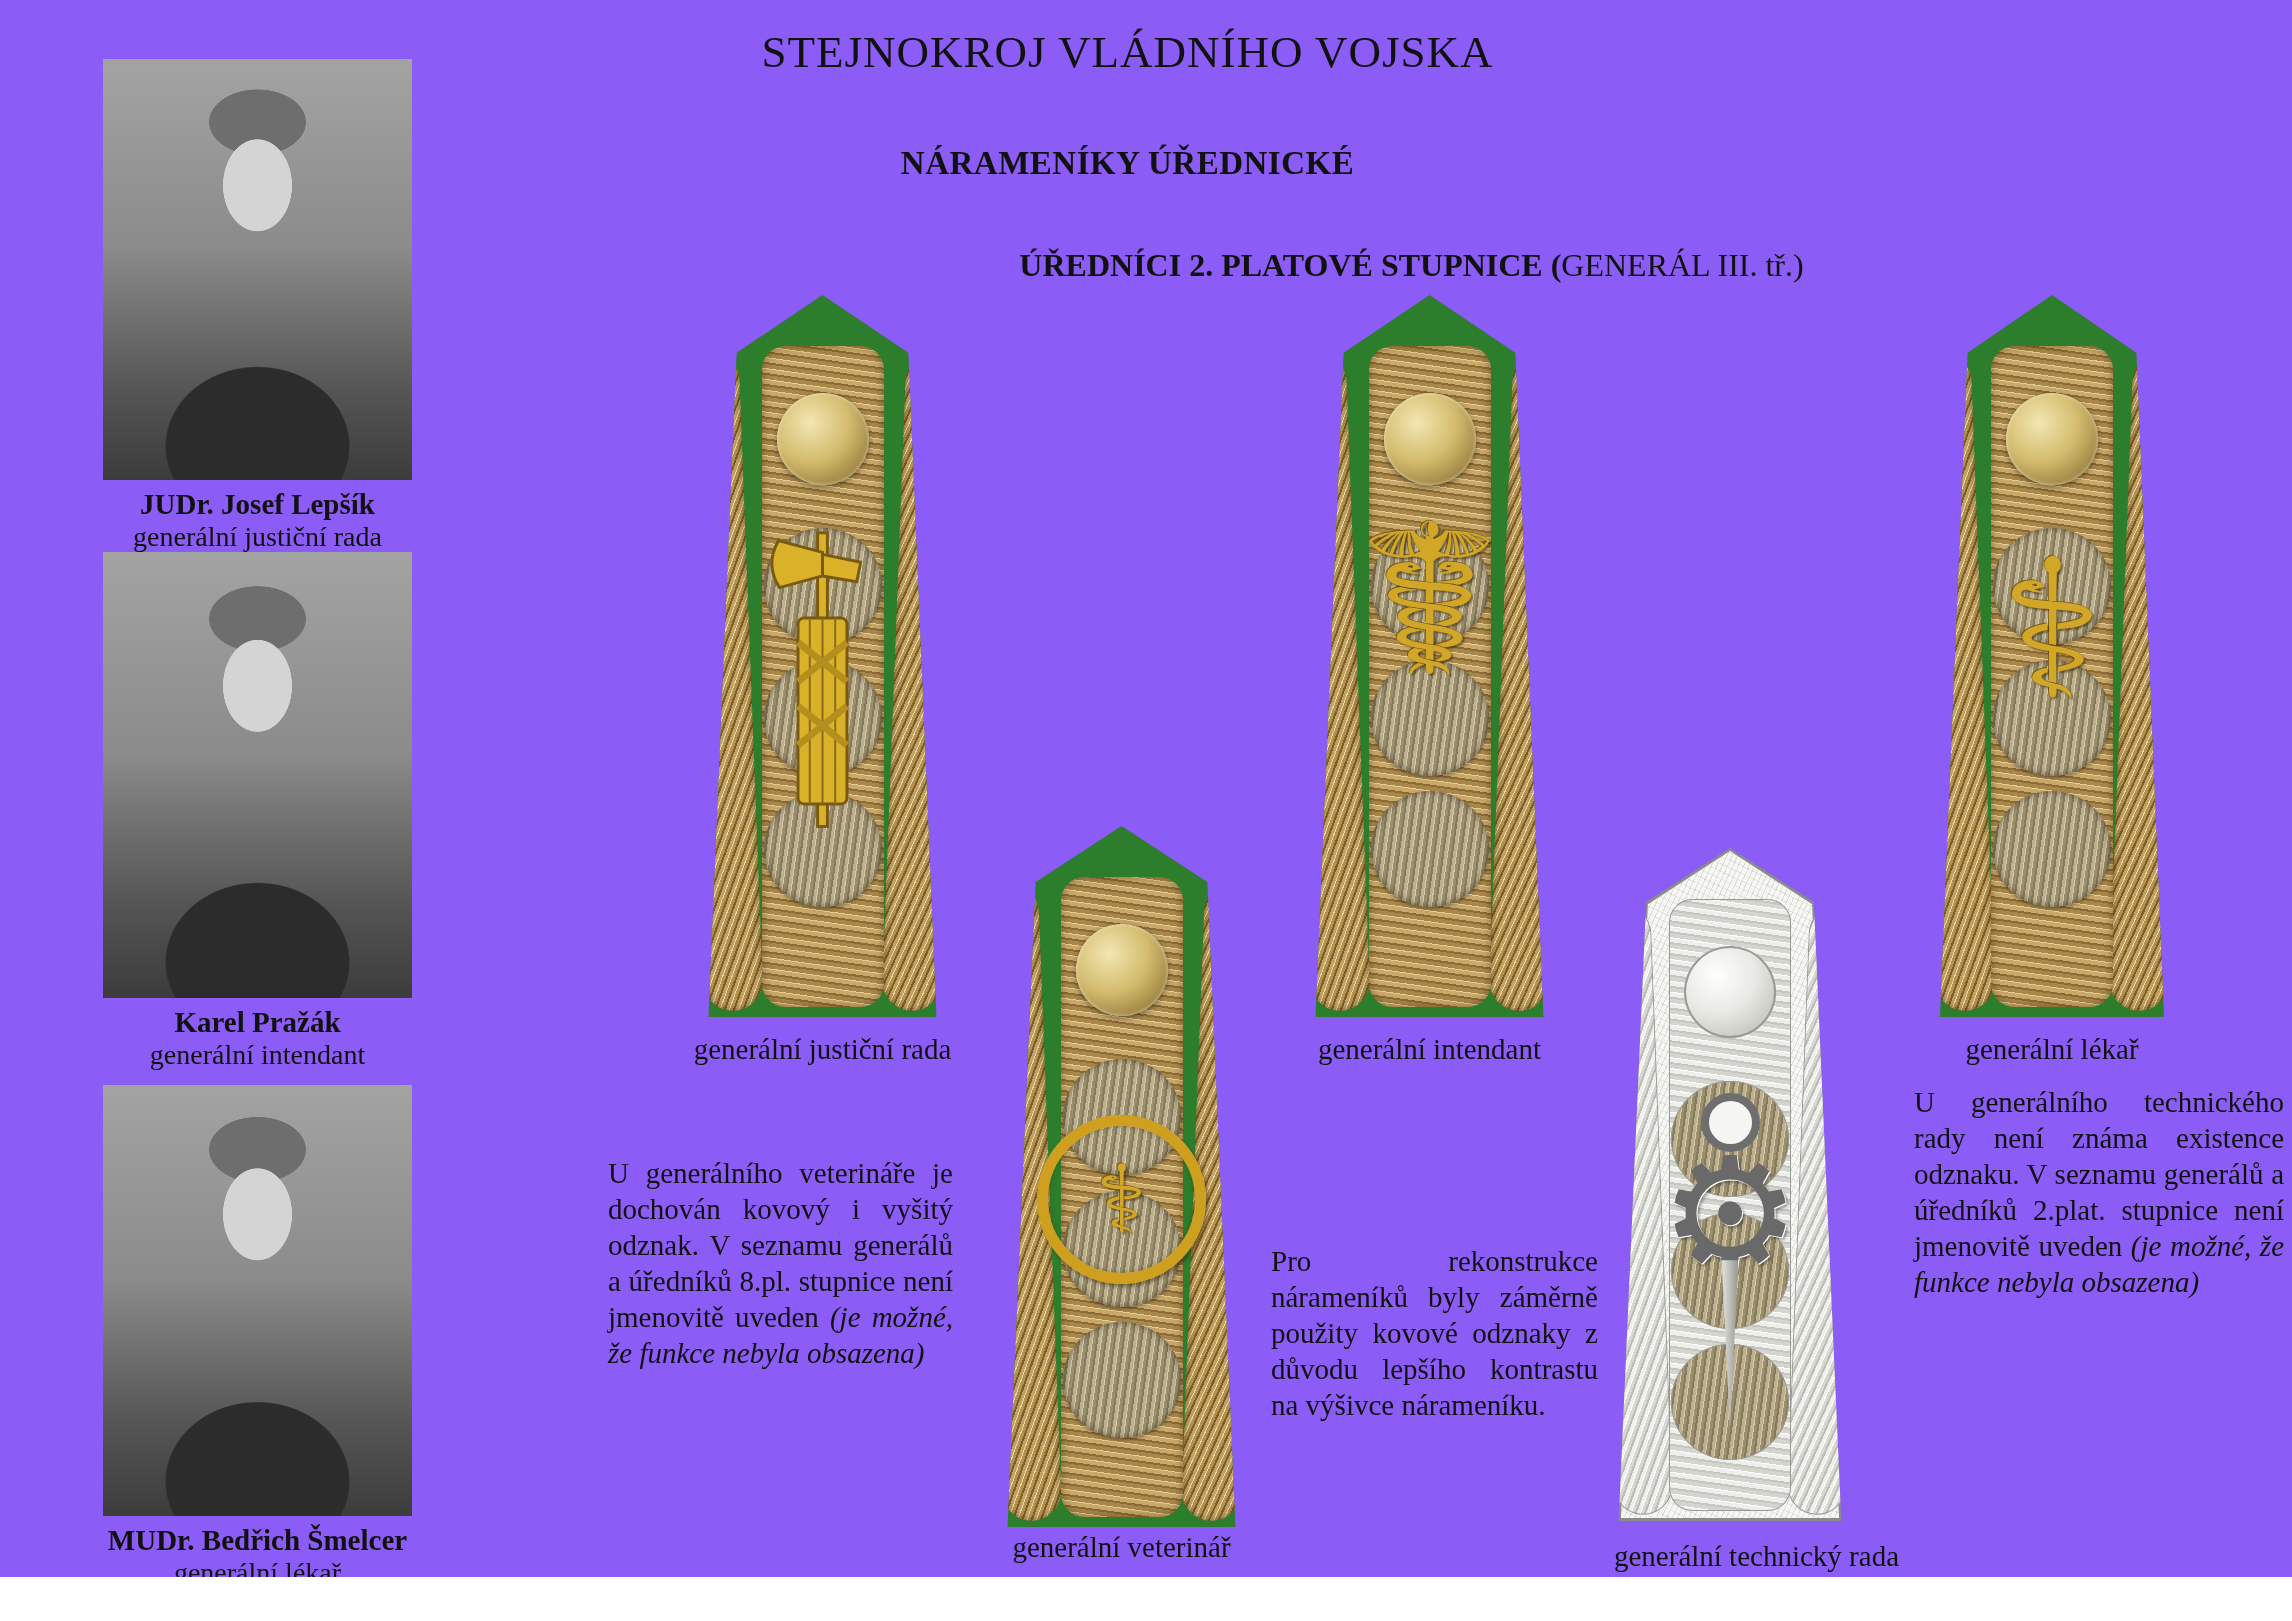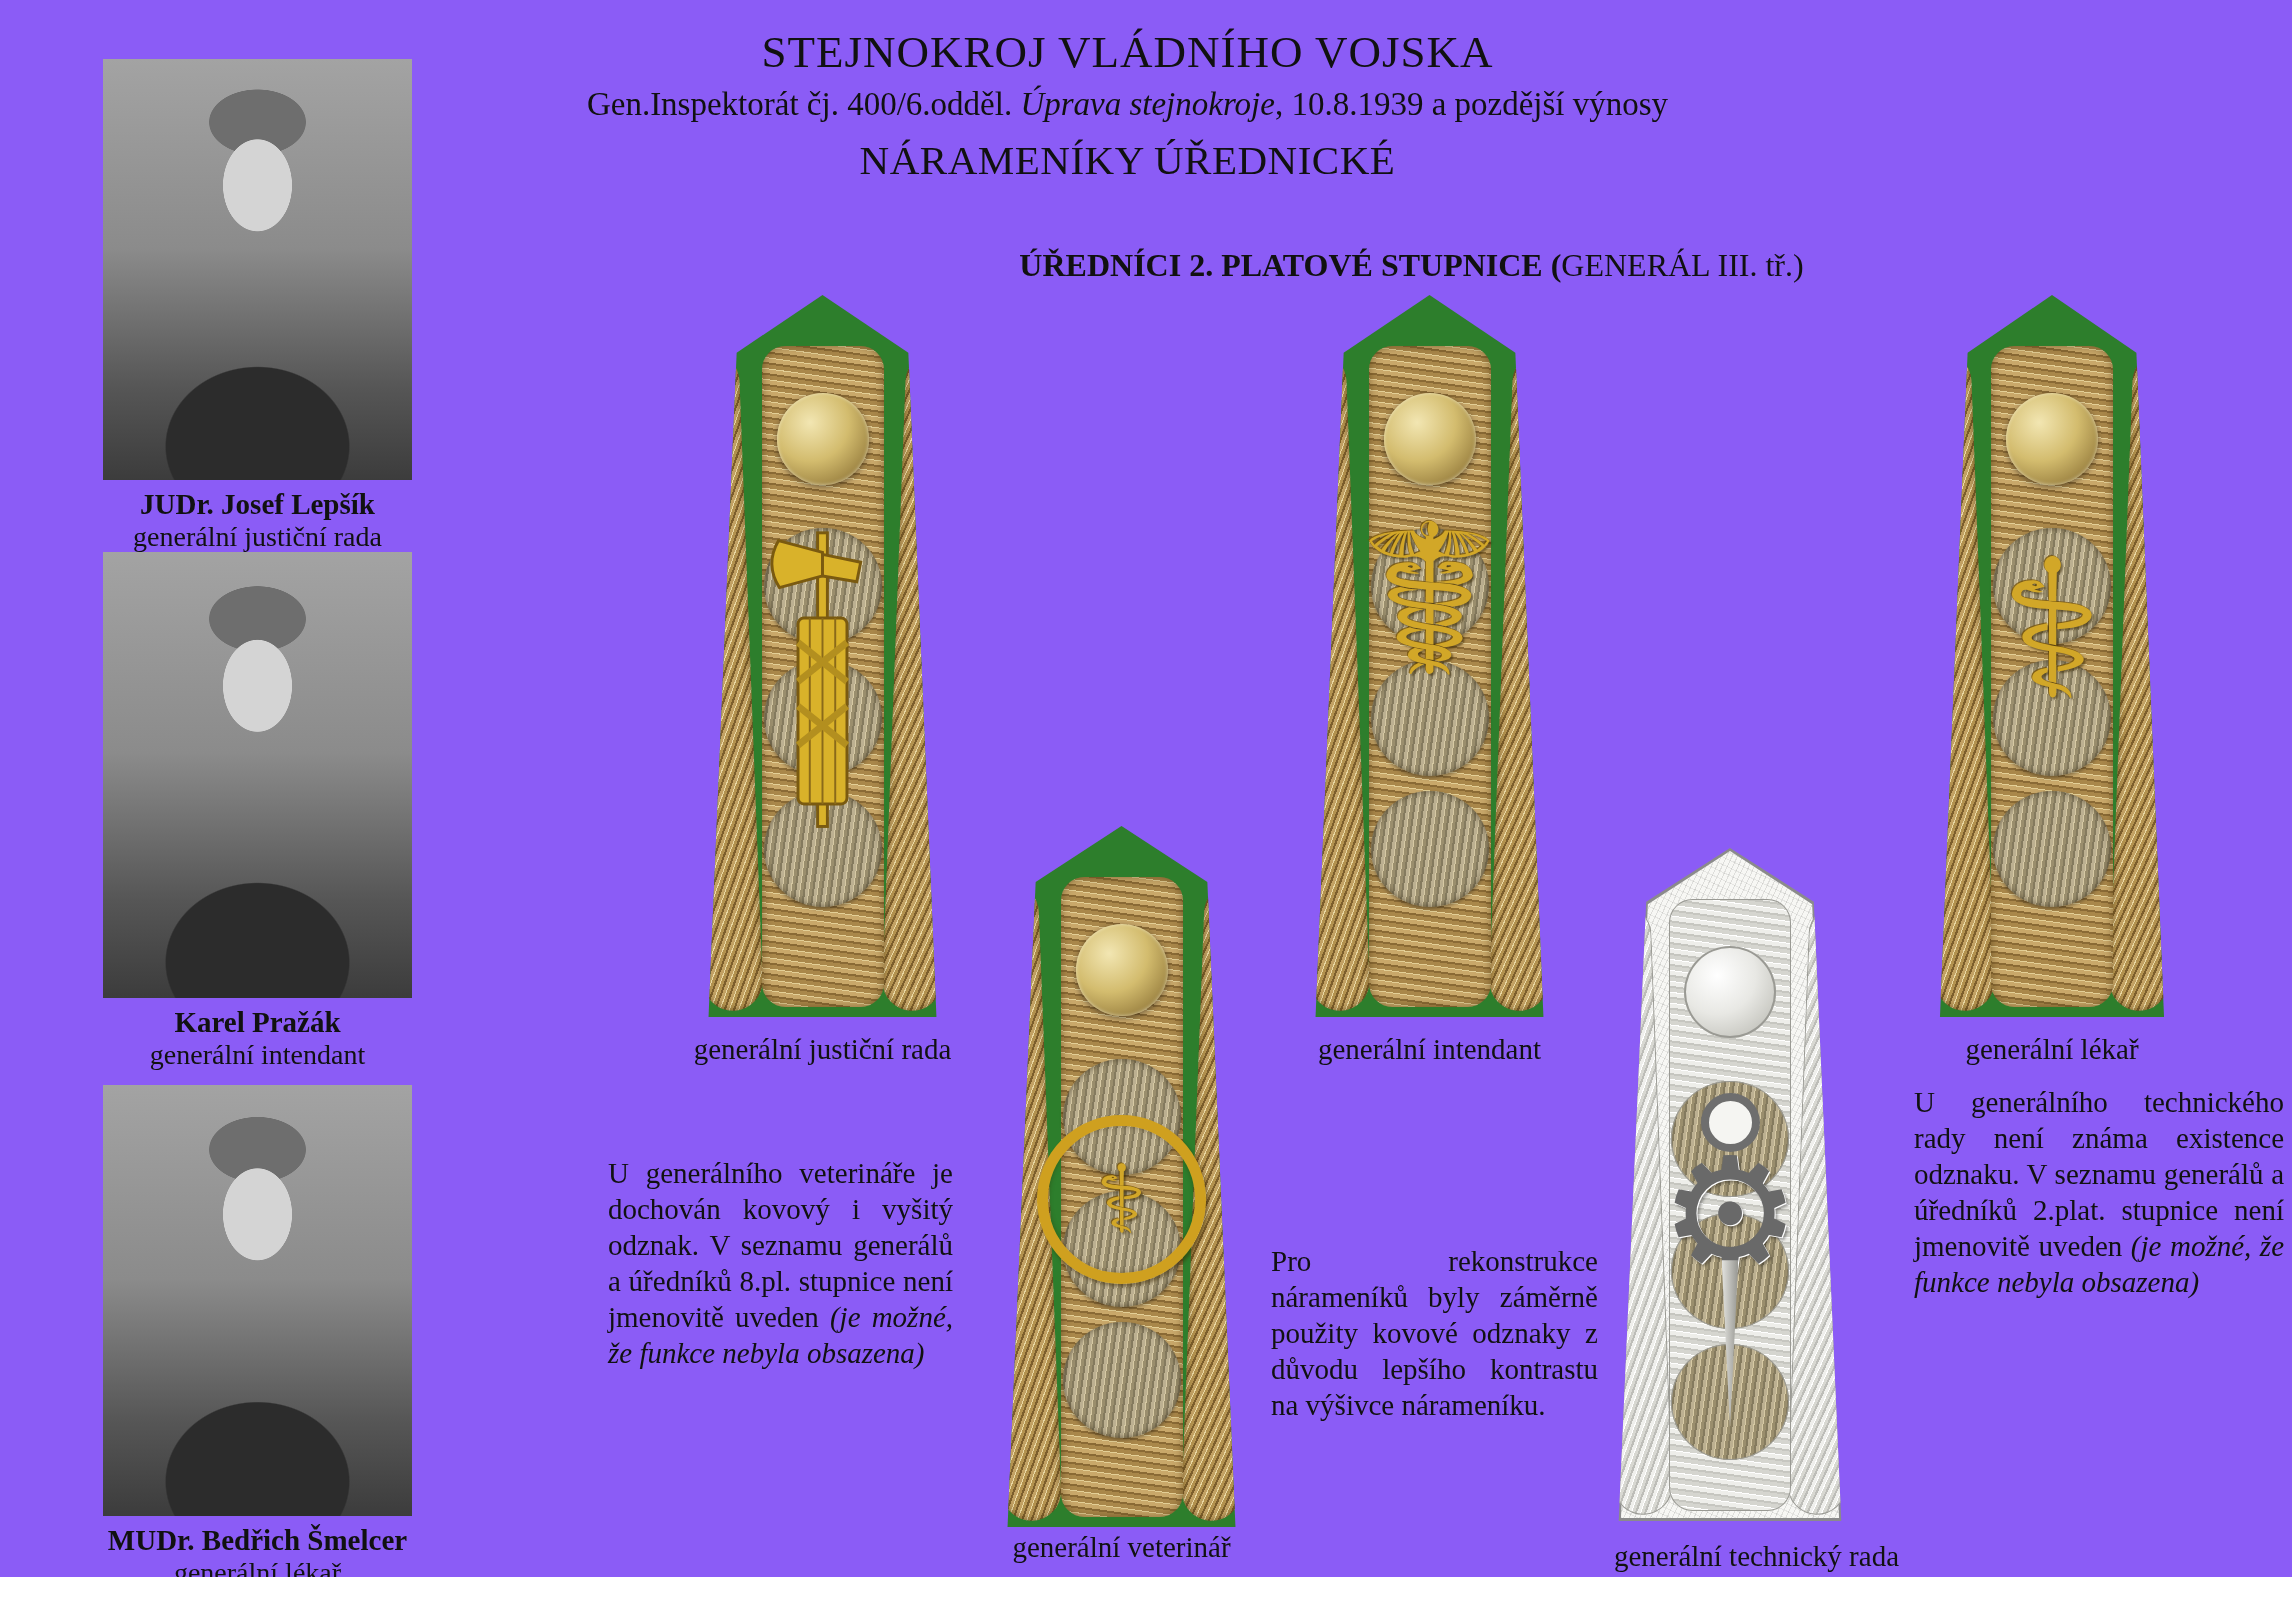--- a/index.html
+++ b/index.html
@@ -4,21 +4,21 @@
 <style>
   html,body{margin:0;padding:0;background:#ffffff;}
   .page{position:relative;width:2293px;height:1577px;background:#8b5cf6;overflow:hidden;
         font-family:"Liberation Serif", serif;color:#111;}
 
   
   .hdr{position:absolute;left:451px;width:1353px;text-align:center;}
   .title{top:25.5px;font-size:45px;letter-spacing:1px;}
   .subtitle{top:86px;font-size:33px;}
   .subtitle .it{font-style:italic;}
-  .section-title{top:136px;font-size:41px;font-weight:normal;letter-spacing:0.5px;}
+  .section-title{top:145px;font-size:33px;font-weight:bold;letter-spacing:0.5px;}
   .subsection{position:absolute;left:588px;width:1647px;text-align:center;top:247px;font-size:32px;}
   .subsection .b{font-weight:bold;}
 
   
   .pcard{position:absolute;left:103px;width:309px;text-align:center;}
   .pc1{top:59px;}  .pc2{top:552px;}  .pc3{top:1085px;}
   .photo{width:309px;background:#888;position:relative;overflow:hidden;}
   .ph1{height:421px;}.ph2{height:446px;}.ph3{height:431px;}
   .photo{background:
      radial-gradient(ellipse 57px 76px at 50% 30%, #d4d4d4 60%, rgba(0,0,0,0) 61%),
@@ -102,21 +102,20 @@
   .noteR{left:1914px;top:1084px;width:370px;}
 
   .copyright{position:absolute;right:13.7px;top:1580px;font-size:30px;}
 </style>
 </head>
 <body>
 
 <div class="page">
 
   <div class="hdr title" style="position:absolute;">STEJNOKROJ VLÁDNÍHO VOJSKA</div>
-  <div class="hdr subtitle" style="position:absolute;"><span>Gen.Inspektorát čj. 400/6.odděl. </span><span class="it">Úprava stejnokroje</span><span>, 10.8.1939 a pozdější výnosy</span></div>
   <div class="hdr section-title" style="position:absolute;">NÁRAMENÍKY ÚŘEDNICKÉ</div>
   <div class="subsection"><span class="b">ÚŘEDNÍCI 2. PLATOVÉ STUPNICE (</span><span>GENERÁL III. tř.)</span></div>
 
   <div class="pcard pc1">
     <div class="photo ph1"></div>
     <div class="pname">JUDr. Josef Lepšík</div>
     <div class="prole">generální justiční rada</div>
   </div>
   <div class="pcard pc2">
     <div class="photo ph2"></div>

